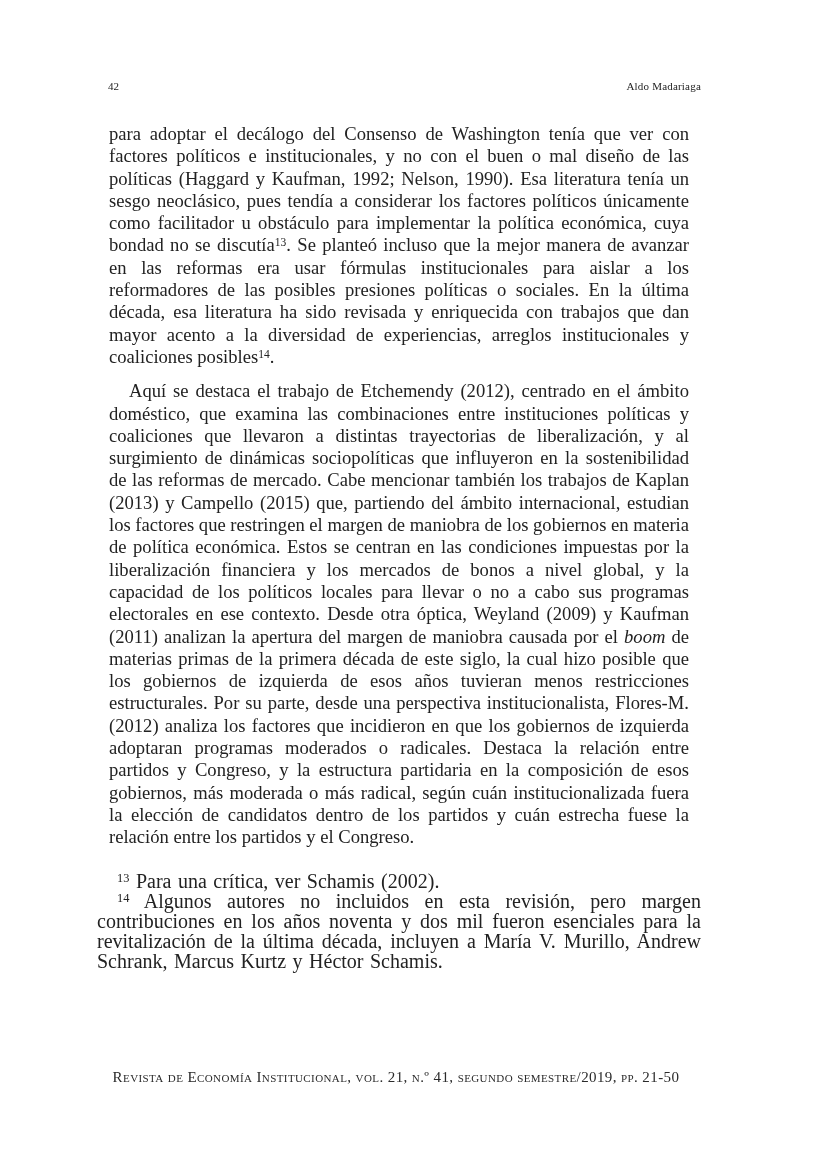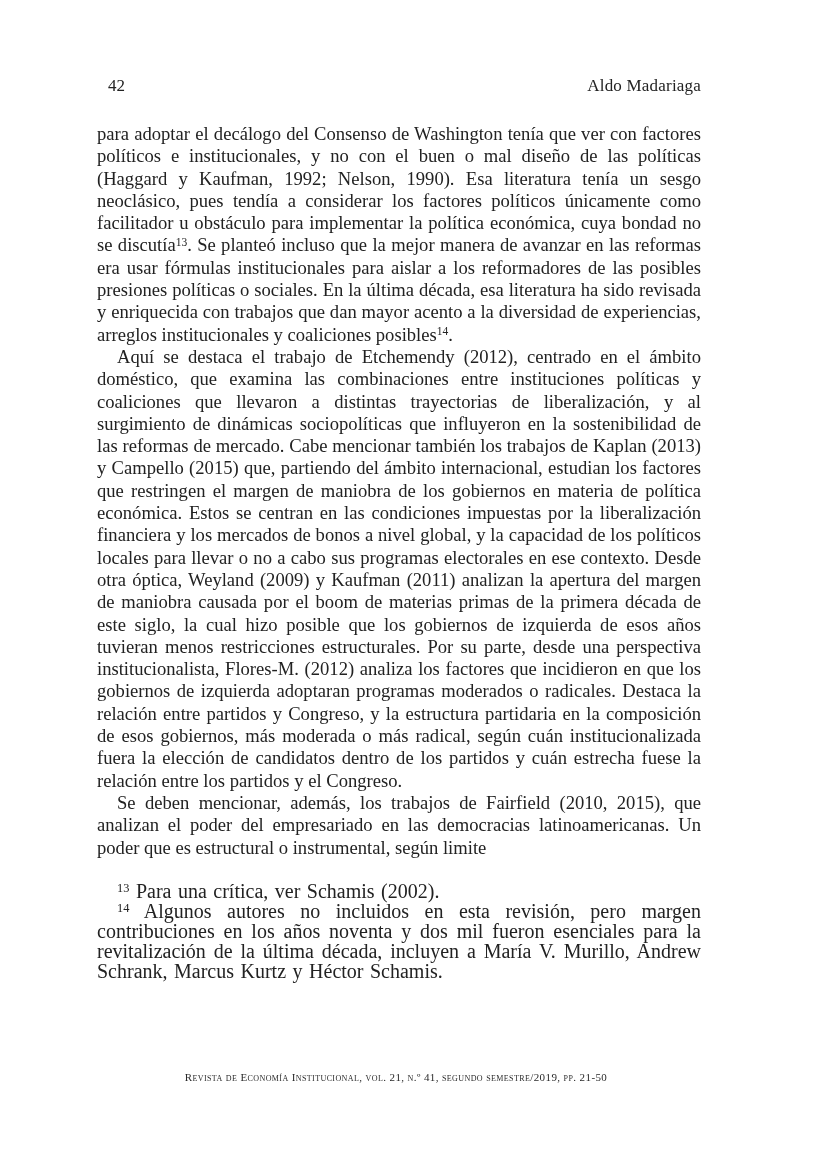--- a/index.html
+++ b/index.html
@@ -15,61 +15,61 @@
   .content {
     position: absolute;
     left: 97px;
     top: 76px;
     width: 604px;
   }
   .running-head {
     display: flex;
     justify-content: space-between;
     align-items: center;
-    font-size: 17px;
+    font-size: 11px;
     line-height: 20px;
     padding-left: 11px; 
   }
   .author { letter-spacing: 0.2px; }
   .bodytext {
     margin-top: 27px;
     font-size: 18.6px;
     line-height: 22.3px;
     text-align: justify;
     hyphens: auto;
     -webkit-hyphens: auto;
   }
-  .bodytext p { margin: 0; text-indent: 20px; }
+  .bodytext p { margin: 12px; text-indent: 20px; }
   .bodytext p.first { text-indent: 0; }
   .sup {
     font-size: 62%;
     line-height: 0;
     position: relative;
     top: -0.45em;
     vertical-align: baseline;
   }
-  .it { }
+  .it { font-style: italic; }
   .footnotes {
     margin-top: 22px;
     font-size: 20px;
     line-height: 20px;
     text-align: justify;
     word-spacing: 1.5px;
     hyphens: auto;
     -webkit-hyphens: auto;
   }
   .footnotes p { margin: 0; text-indent: 20px; }
   .page-footer {
     position: absolute;
     left: 0;
     top: 1066px;
     width: 792px;
     text-align: center;
     font-variant: small-caps;
-    font-size: 11px;
+    font-size: 15px;
     line-height: 22px;
     letter-spacing: 0.4px;
     color: #2a2a2a;
     font-family: Liberation Serif, serif;
   }
 </style>
 </head>
 <body>
 
 <div class="page">
@@ -77,21 +77,20 @@
   <div class="content">
 
     <div class="running-head">
       <span>42</span>
       <span class="author">Aldo Madariaga</span>
     </div>
 
     <div class="bodytext">
       <p class="first"><span>para adoptar el decálogo del Consenso de Washington tenía que ver con factores políticos e institucionales, y no con el buen o mal diseño de las políticas (Haggard y Kaufman, 1992; Nelson, 1990). Esa literatura tenía un sesgo neoclásico, pues tendía a considerar los factores políticos únicamente como facilitador u obstáculo para implementar la política económica, cuya bondad no se discutía</span><span class="sup">13</span><span>. Se planteó incluso que la mejor manera de avanzar en las reformas era usar fórmulas institucionales para aislar a los reformadores de las posibles presiones políticas o sociales. En la última década, esa literatura ha sido revisada y enriquecida con trabajos que dan mayor acento a la diversidad de experiencias, arreglos institucionales y coaliciones posibles</span><span class="sup">14</span><span>.</span></p>
       <p><span>Aquí se destaca el trabajo de Etchemendy (2012), centrado en el ámbito doméstico, que examina las combinaciones entre instituciones políticas y coaliciones que llevaron a distintas trayectorias de liberalización, y al surgimiento de dinámicas sociopolíticas que influyeron en la sostenibilidad de las reformas de mercado. Cabe mencionar también los trabajos de Kaplan (2013) y Campello (2015) que, partiendo del ámbito internacional, estudian los factores que restringen el margen de maniobra de los gobiernos en materia de política económica. Estos se centran en las condiciones impuestas por la liberalización financiera y los mercados de bonos a nivel global, y la capacidad de los políticos locales para llevar o no a cabo sus programas electorales en ese contexto. Desde otra óptica, Weyland (2009) y Kaufman (2011) analizan la apertura del margen de maniobra causada por el </span><span class="it">boom</span><span> de materias primas de la primera década de este siglo, la cual hizo posible que los gobiernos de izquierda de esos años tuvieran menos restricciones estructurales. Por su parte, desde una perspectiva institucionalista, Flores-M. (2012) analiza los factores que incidieron en que los gobiernos de izquierda adoptaran programas moderados o radicales. Destaca la relación entre partidos y Congreso, y la estructura partidaria en la composición de esos gobiernos, más moderada o más radical, según cuán institucionalizada fuera la elección de candidatos dentro de los partidos y cuán estrecha fuese la relación entre los partidos y el Congreso.</span></p>
-      <p><span>Se deben mencionar, además, los trabajos de Fairfield (2010, 2015), que analizan el poder del empresariado en las democracias latinoamericanas. Un poder que es estructural o instrumental, según limite</span></p>
     </div>
 
     <div class="footnotes">
       <p><span class="sup">13</span><span> Para una crítica, ver Schamis (2002).</span></p>
       <p><span class="sup">14</span><span> Algunos autores no incluidos en esta revisión, pero margen contribuciones en los años noventa y dos mil fueron esenciales para la revitalización de la última década, incluyen a María V. Murillo, Andrew Schrank, Marcus Kurtz y Héctor Schamis.</span></p>
     </div>
 
   </div>
 
   <div class="page-footer">

